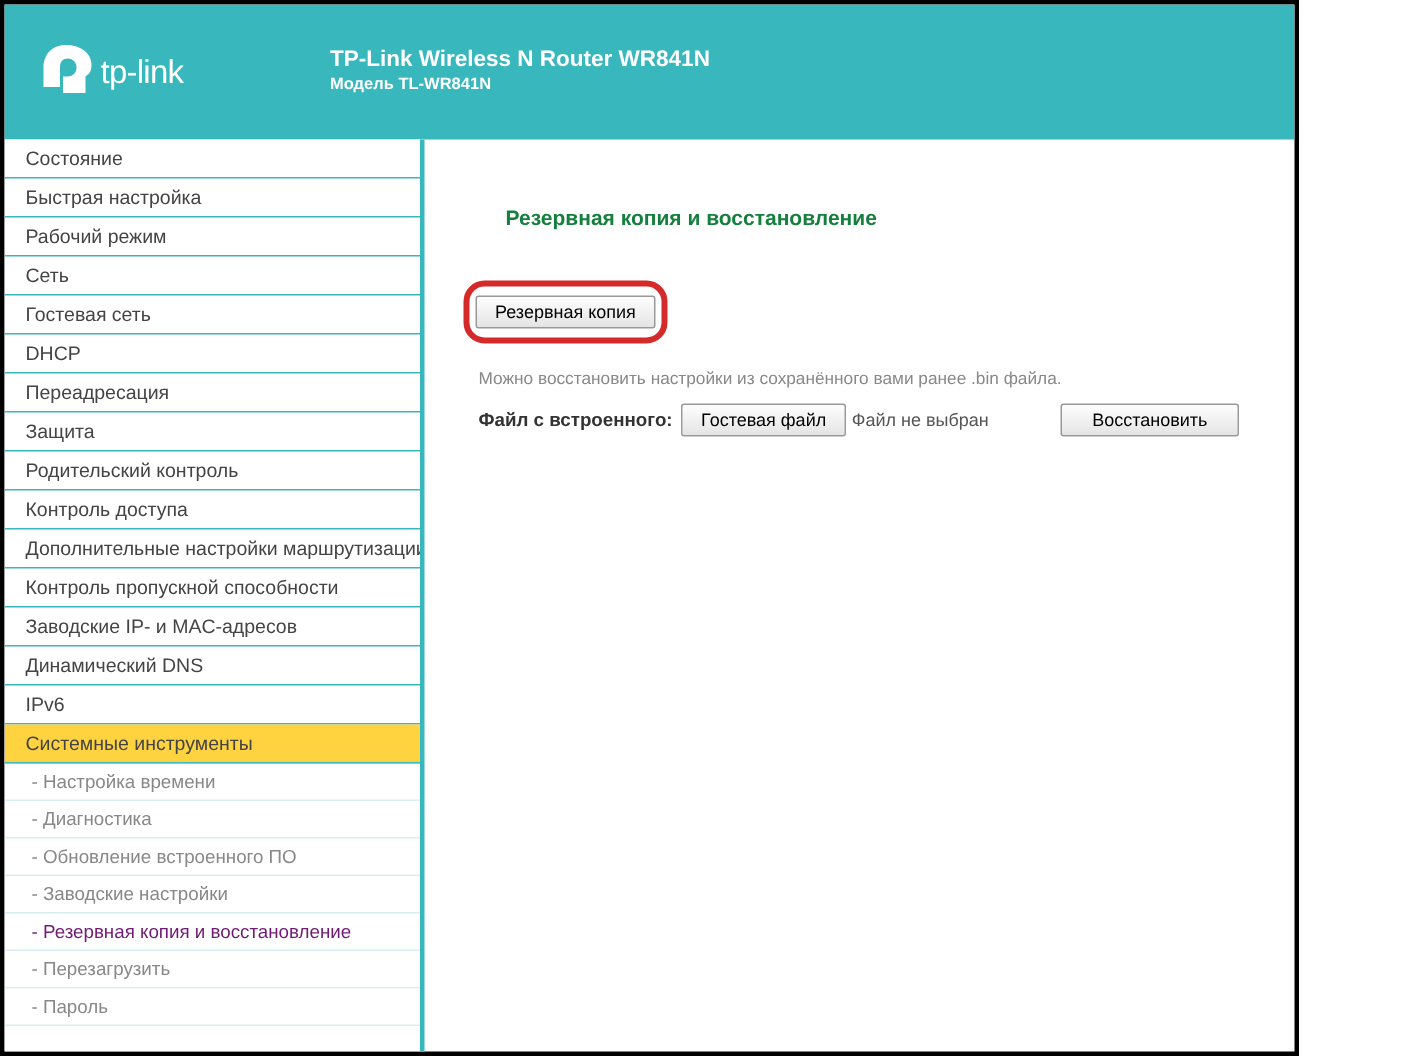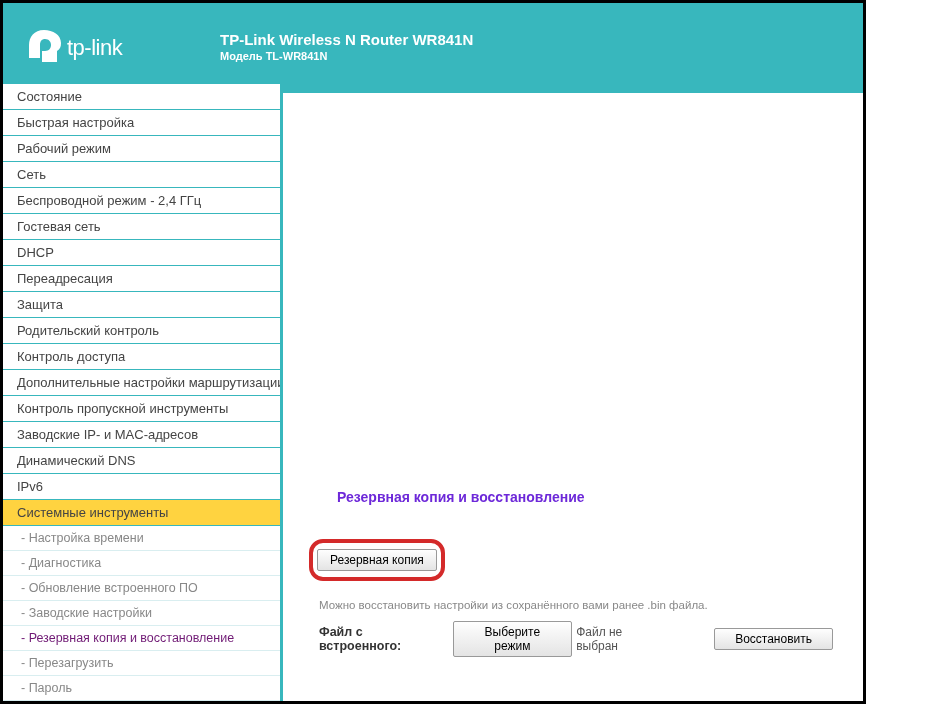--- a/index.html
+++ b/index.html
@@ -19,21 +19,21 @@
     align-items: center;
     padding-left: 24px;
     color: #fff;
   }
   .logo-wrap { display: flex; align-items: center; width: 175px; }
   .logo-wrap svg { flex-shrink: 0; }
   .logo-text { font-size: 22px; font-weight: 400; letter-spacing: -0.5px; margin-left: 4px; }
   .title-block { margin-left: 18px; margin-top: -4px;}
   .title-block .title { font-size: 15px; font-weight: bold; }
   .title-block .subtitle { font-size: 11px; font-weight: bold; margin-top: 2px; }
-  .body { display: flex; height: calc(100% - 90px); align-items: flex-end; }
+  .body { display: flex; height: calc(100% - 90px); }
   .sidebar {
     width: 280px;
     background: #fff;
     border-right: 3px solid #38b7bd;
     overflow: hidden;
   }
   .nav-item {
     padding: 5px 8px 5px 14px;
     border-bottom: 1px solid #38b7bd;
     color: #444;
@@ -53,21 +53,21 @@
     background: #ffd340;
     color: #444;
   }
 
   .content {
     flex: 1;
     padding: 44px 30px;
     position: relative;
   }
   .section-title {
-    color: #6d28d9;
+    color: #15803d;
     font-size: 14px;
     font-weight: bold;
     margin-bottom: 34px;
     padding-left: 24px;
   }
   .backup-btn-wrap {
     display: inline-block;
     border: 4px solid #d42a2a;
     border-radius: 14px;
     padding: 6px 4px;
@@ -117,29 +117,28 @@
       <div class="subtitle">Модель TL-WR841N</div>
     </div>
   </div>
 
   <div class="body">
     <div class="sidebar" id="sidebar">
         <div class="nav-item">Состояние</div>
         <div class="nav-item">Быстрая настройка</div>
         <div class="nav-item">Рабочий режим</div>
         <div class="nav-item">Сеть</div>
-        <div class="nav-item">Беспроводной режим - 2,4 ГГц</div>
         <div class="nav-item">Гостевая сеть</div>
         <div class="nav-item">DHCP</div>
         <div class="nav-item">Переадресация</div>
         <div class="nav-item">Защита</div>
         <div class="nav-item">Родительский контроль</div>
         <div class="nav-item">Контроль доступа</div>
         <div class="nav-item">Дополнительные настройки маршрутизации</div>
-        <div class="nav-item">Контроль пропускной инструменты</div>
+        <div class="nav-item">Контроль пропускной способности</div>
         <div class="nav-item">Заводские IP- и MAC-адресов</div>
         <div class="nav-item">Динамический DNS</div>
         <div class="nav-item">IPv6</div>
         <div class="nav-item active">Системные инструменты</div>
         <div class="nav-item sub">- Настройка времени</div>
         <div class="nav-item sub">- Диагностика</div>
         <div class="nav-item sub">- Обновление встроенного ПО</div>
         <div class="nav-item sub">- Заводские настройки</div>
         <div class="nav-item sub current">- Резервная копия и восстановление</div>
         <div class="nav-item sub">- Перезагрузить</div>
@@ -150,20 +149,20 @@
       <div class="section-title">Резервная копия и восстановление</div>
 
       <div class="backup-btn-wrap">
         <button class="btn">Резервная копия</button>
       </div>
 
       <div class="help-text">Можно восстановить настройки из сохранённого вами ранее .bin файла.</div>
 
       <div class="file-row">
         <span class="label">Файл с встроенного:</span>
-        <button class="btn">Выберите режим</button>
+        <button class="btn">Гостевая файл</button>
         <span class="no-file">Файл не выбран</span>
         <button class="btn restore-btn">Восстановить</button>
       </div>
     </div>
   </div>
 
 </div>
 
 </body></html>

